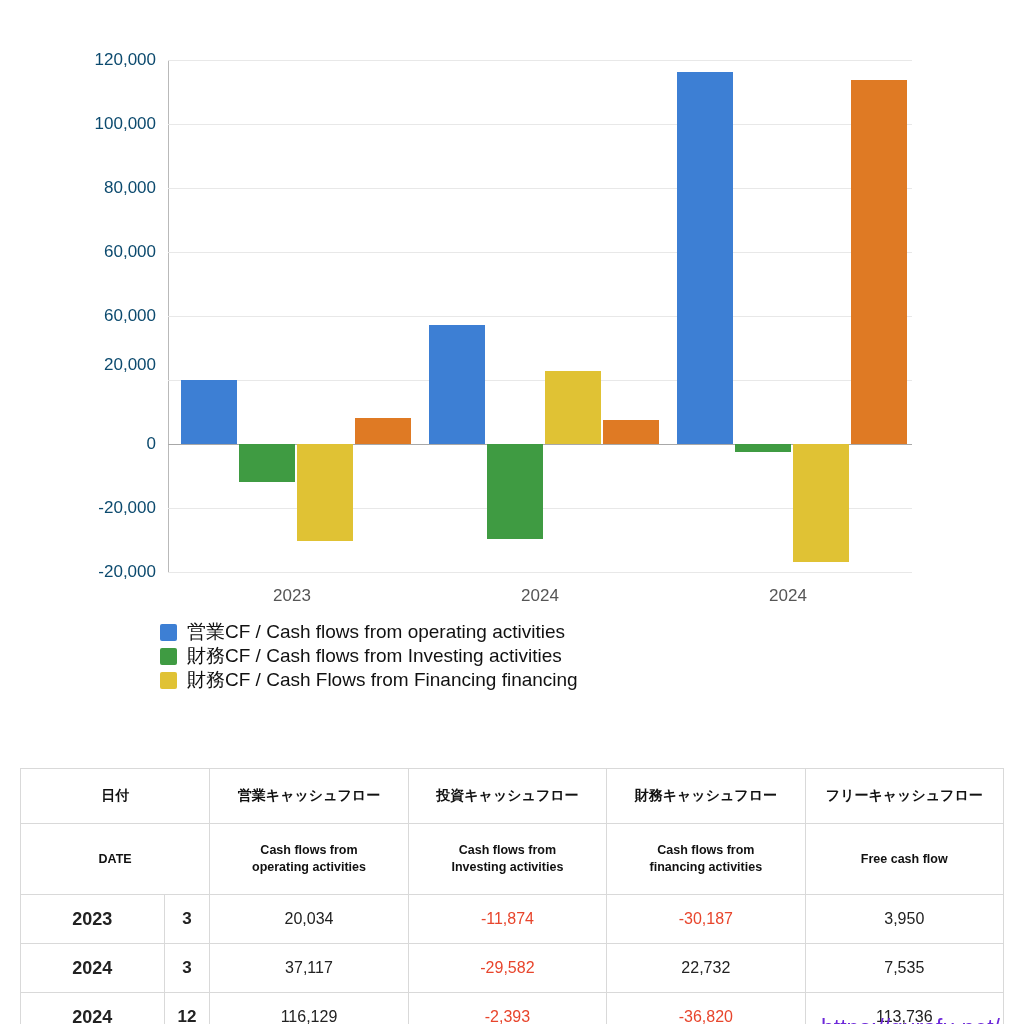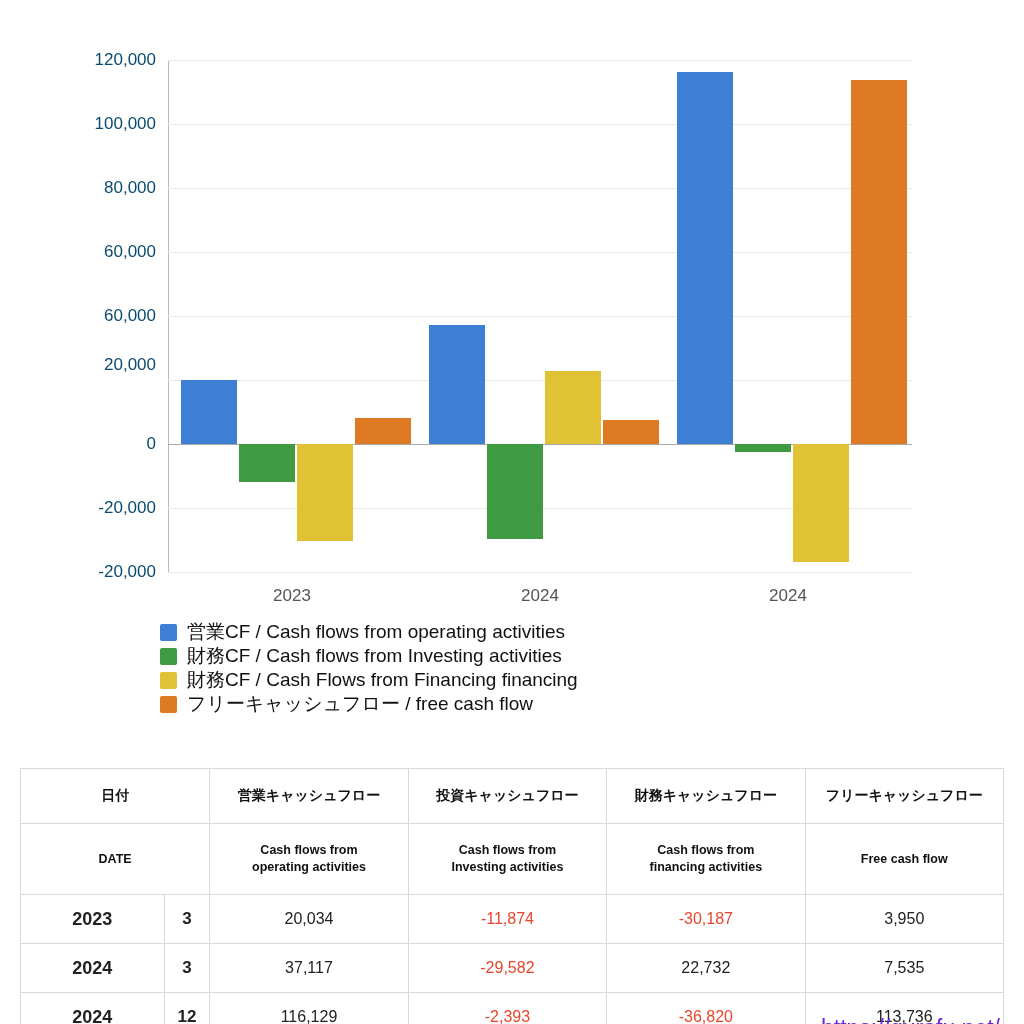--- a/index.html
+++ b/index.html
@@ -212,24 +212,20 @@
       <span class="legend-label">営業CF / Cash flows from operating activities</span>
     </div>
     <div class="legend-row">
       <span class="legend-swatch" style="background: rgb(63, 155, 66);"></span>
       <span class="legend-label">財務CF / Cash flows from Investing activities</span>
     </div>
     <div class="legend-row">
       <span class="legend-swatch" style="background: rgb(224, 194, 52);"></span>
       <span class="legend-label">財務CF / Cash Flows from Financing financing</span>
     </div>
-    <div class="legend-row">
-      <span class="legend-swatch" style="background: rgb(223, 122, 36);"></span>
-      <span class="legend-label">フリーキャッシュフロー / free cash flow</span>
-    </div>
   </div>
 </div>
 
 <div id="table-wrap">
   <table>
     <colgroup>
       <col class="col-date">
       <col class="col-month">
       <col class="col-val">
       <col class="col-val">

